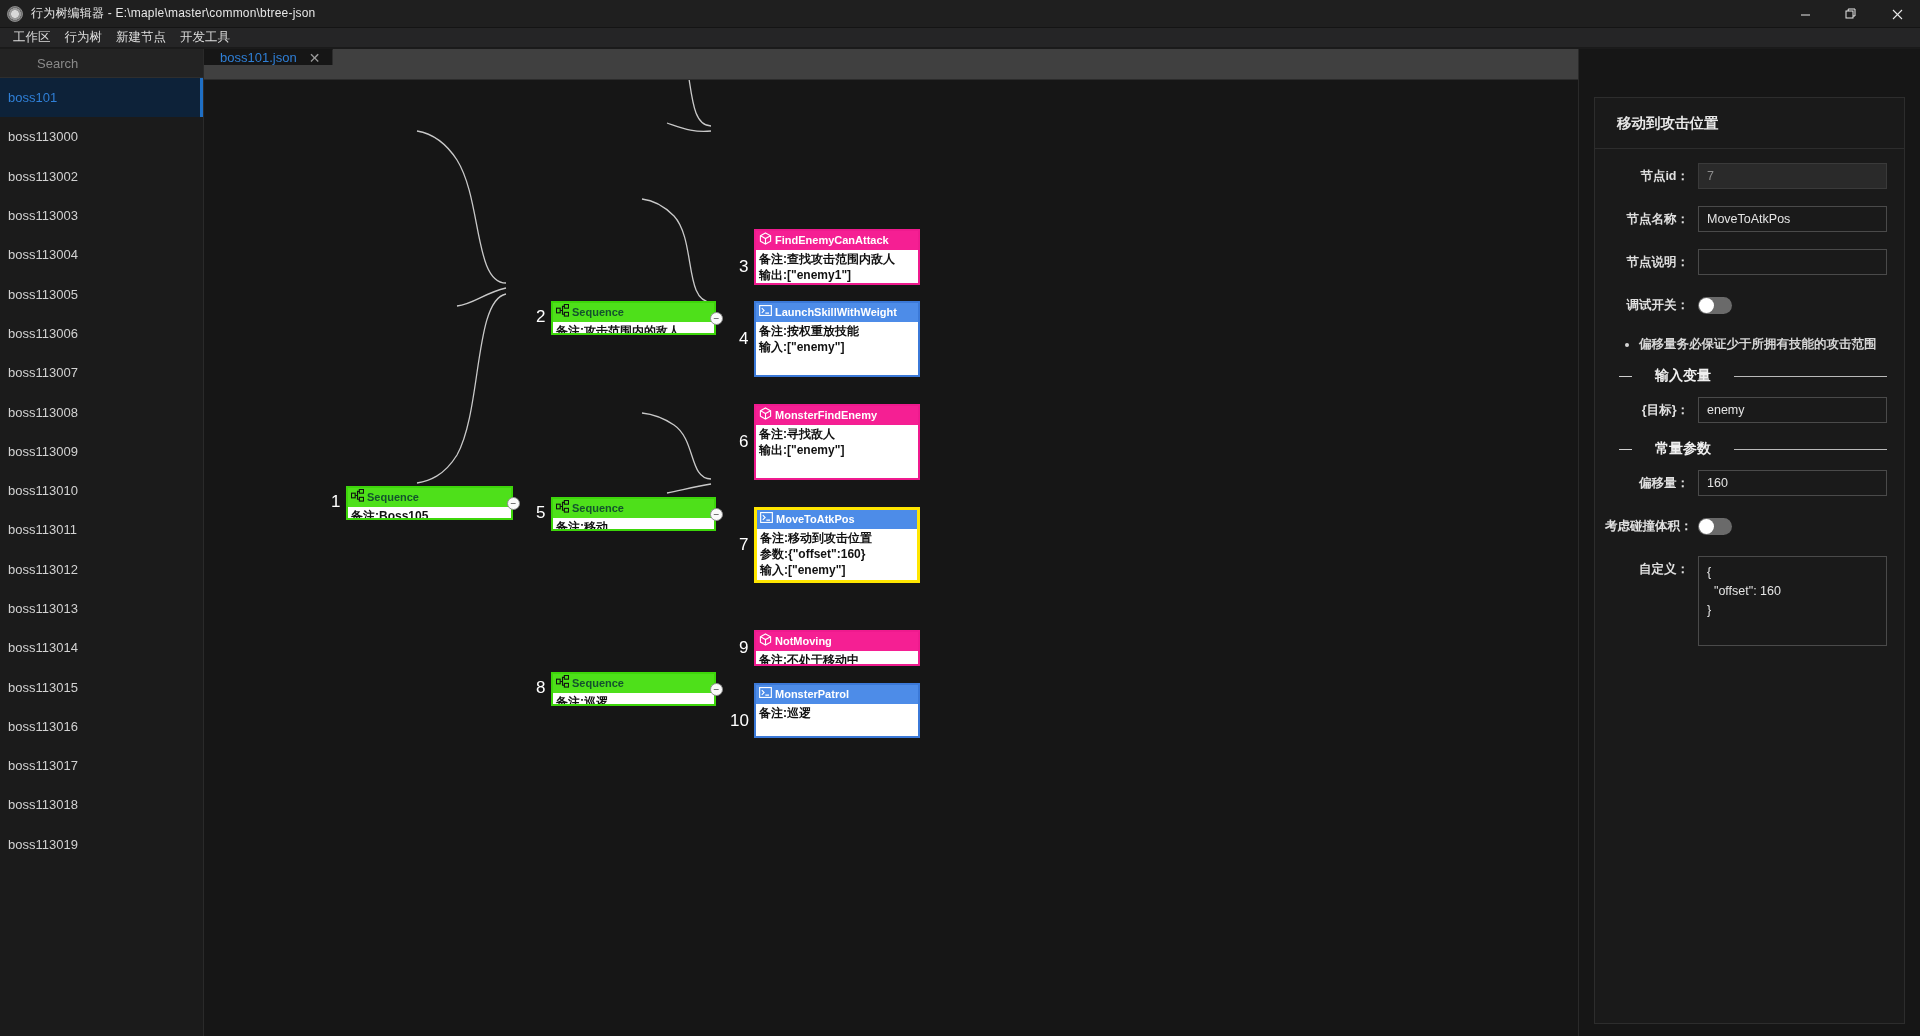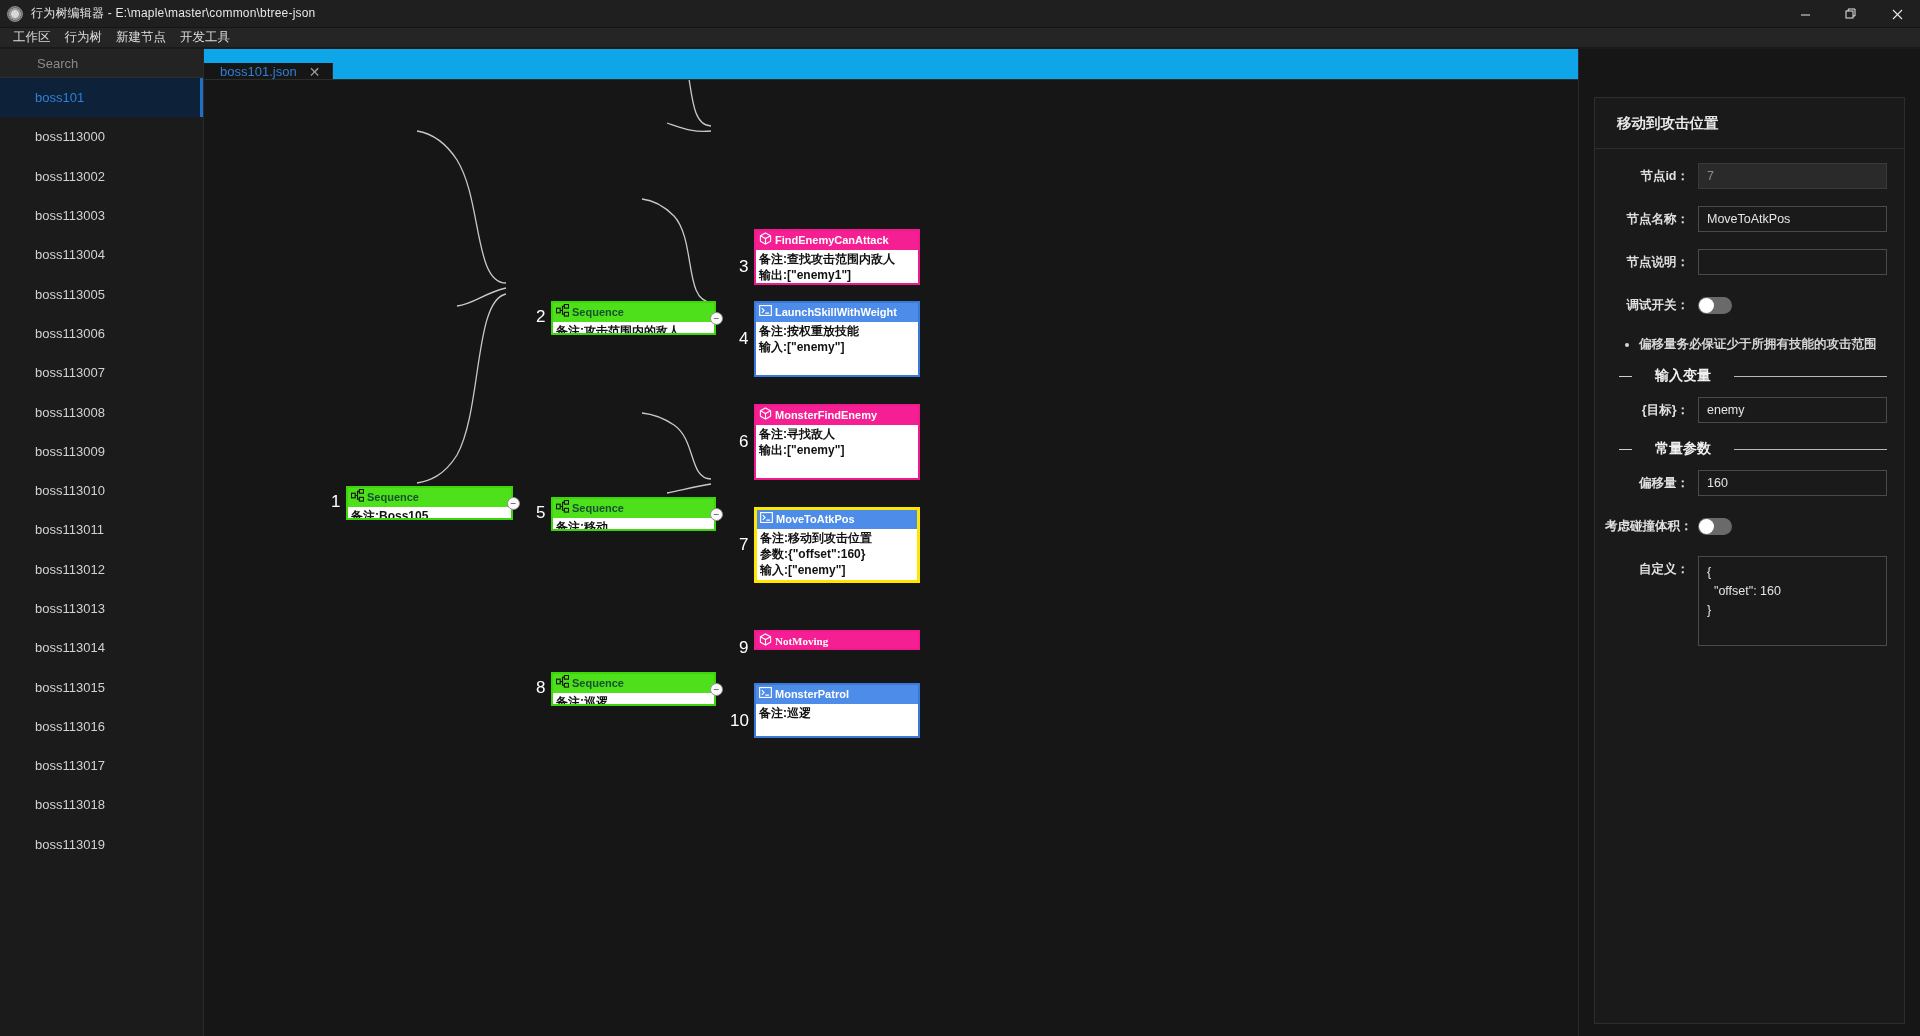--- a/index.html
+++ b/index.html
@@ -76,38 +76,38 @@
     font-family: inherit;
   }
   .search-input::placeholder { color: #8a8a8a; }
   .search-btn {
     width: 35px; display: flex; align-items: center; justify-content: center;
     background: #232323; border-left: 1px solid #2e2e2e; color: #cfcfcf;
   }
   .file-list { flex: 1 1 auto; overflow: hidden; }
   .file-item {
     height: 39.3px; display: flex; align-items: center;
-    padding-left: 35px; font-size: 13px; color: #d2d2d2;
+    padding-left: 8px; font-size: 13px; color: #d2d2d2;
     position: relative;
   }
   .file-item.active {
     background: #0d2239; color: #2f7fd6;
     border-right: 3px solid #1f6fc4;
   }
 
   
   .canvas {
     position: relative;
     flex: 1 1 auto;
     background: #161616;
     overflow: hidden;
   }
   .tabbar {
-    height: 31px; background: #0ea5e9;
-    display: flex; align-items: flex-end;
+    height: 31px; background: #404040;
+    display: flex; align-items: flex-start;
     border-bottom: 1px solid #2c2c2c;
   }
   .tab {
     display: flex; align-items: center; gap: 12px;
     padding: 0 12px 0 16px;
     background: #161616;
     border-right: 1px solid #2c2c2c;
     border-top: 1px solid #161616;
     color: #2f7fd6; font-size: 13px;
   }
@@ -430,21 +430,21 @@
                 <path d="M4.5,7 H7 V2.5 H9 M7,7 V11 H9" fill="none" stroke="#111" stroke-width="1.2"></path>
               </svg></span>
             <span>Sequence</span>
           </div>
           <div class="body">
             <div class="line">备注:巡逻</div>
           </div>
         </div>
         <div class="idx" style="left: 332px; top: 598px;">8</div>
         <div class="port" style="left: 506px; top: 603px;">−</div>
-        <div class="bt-node n-cond" style="left: 550px; top: 550px; width: 166px; height: 20px; font-family: Liberation Serif, serif;">
+        <div class="bt-node n-cond" style="left: 550px; top: 550px; width: 166px; height: 36px;">
           <div class="hdr">
             <span><svg viewBox="0 0 14 14" class="nicon">
                 <path d="M7,1 L12.5,4 V10 L7,13 L1.5,10 V4 Z" fill="none" stroke="#fff" stroke-width="1.2"></path>
                 <path d="M1.5,4 L7,7 L12.5,4 M7,7 V13" fill="none" stroke="#fff" stroke-width="1.2"></path>
               </svg></span>
             <span>NotMoving</span>
           </div>
           <div class="body">
             <div class="line">备注:不处于移动中</div>
           </div>

